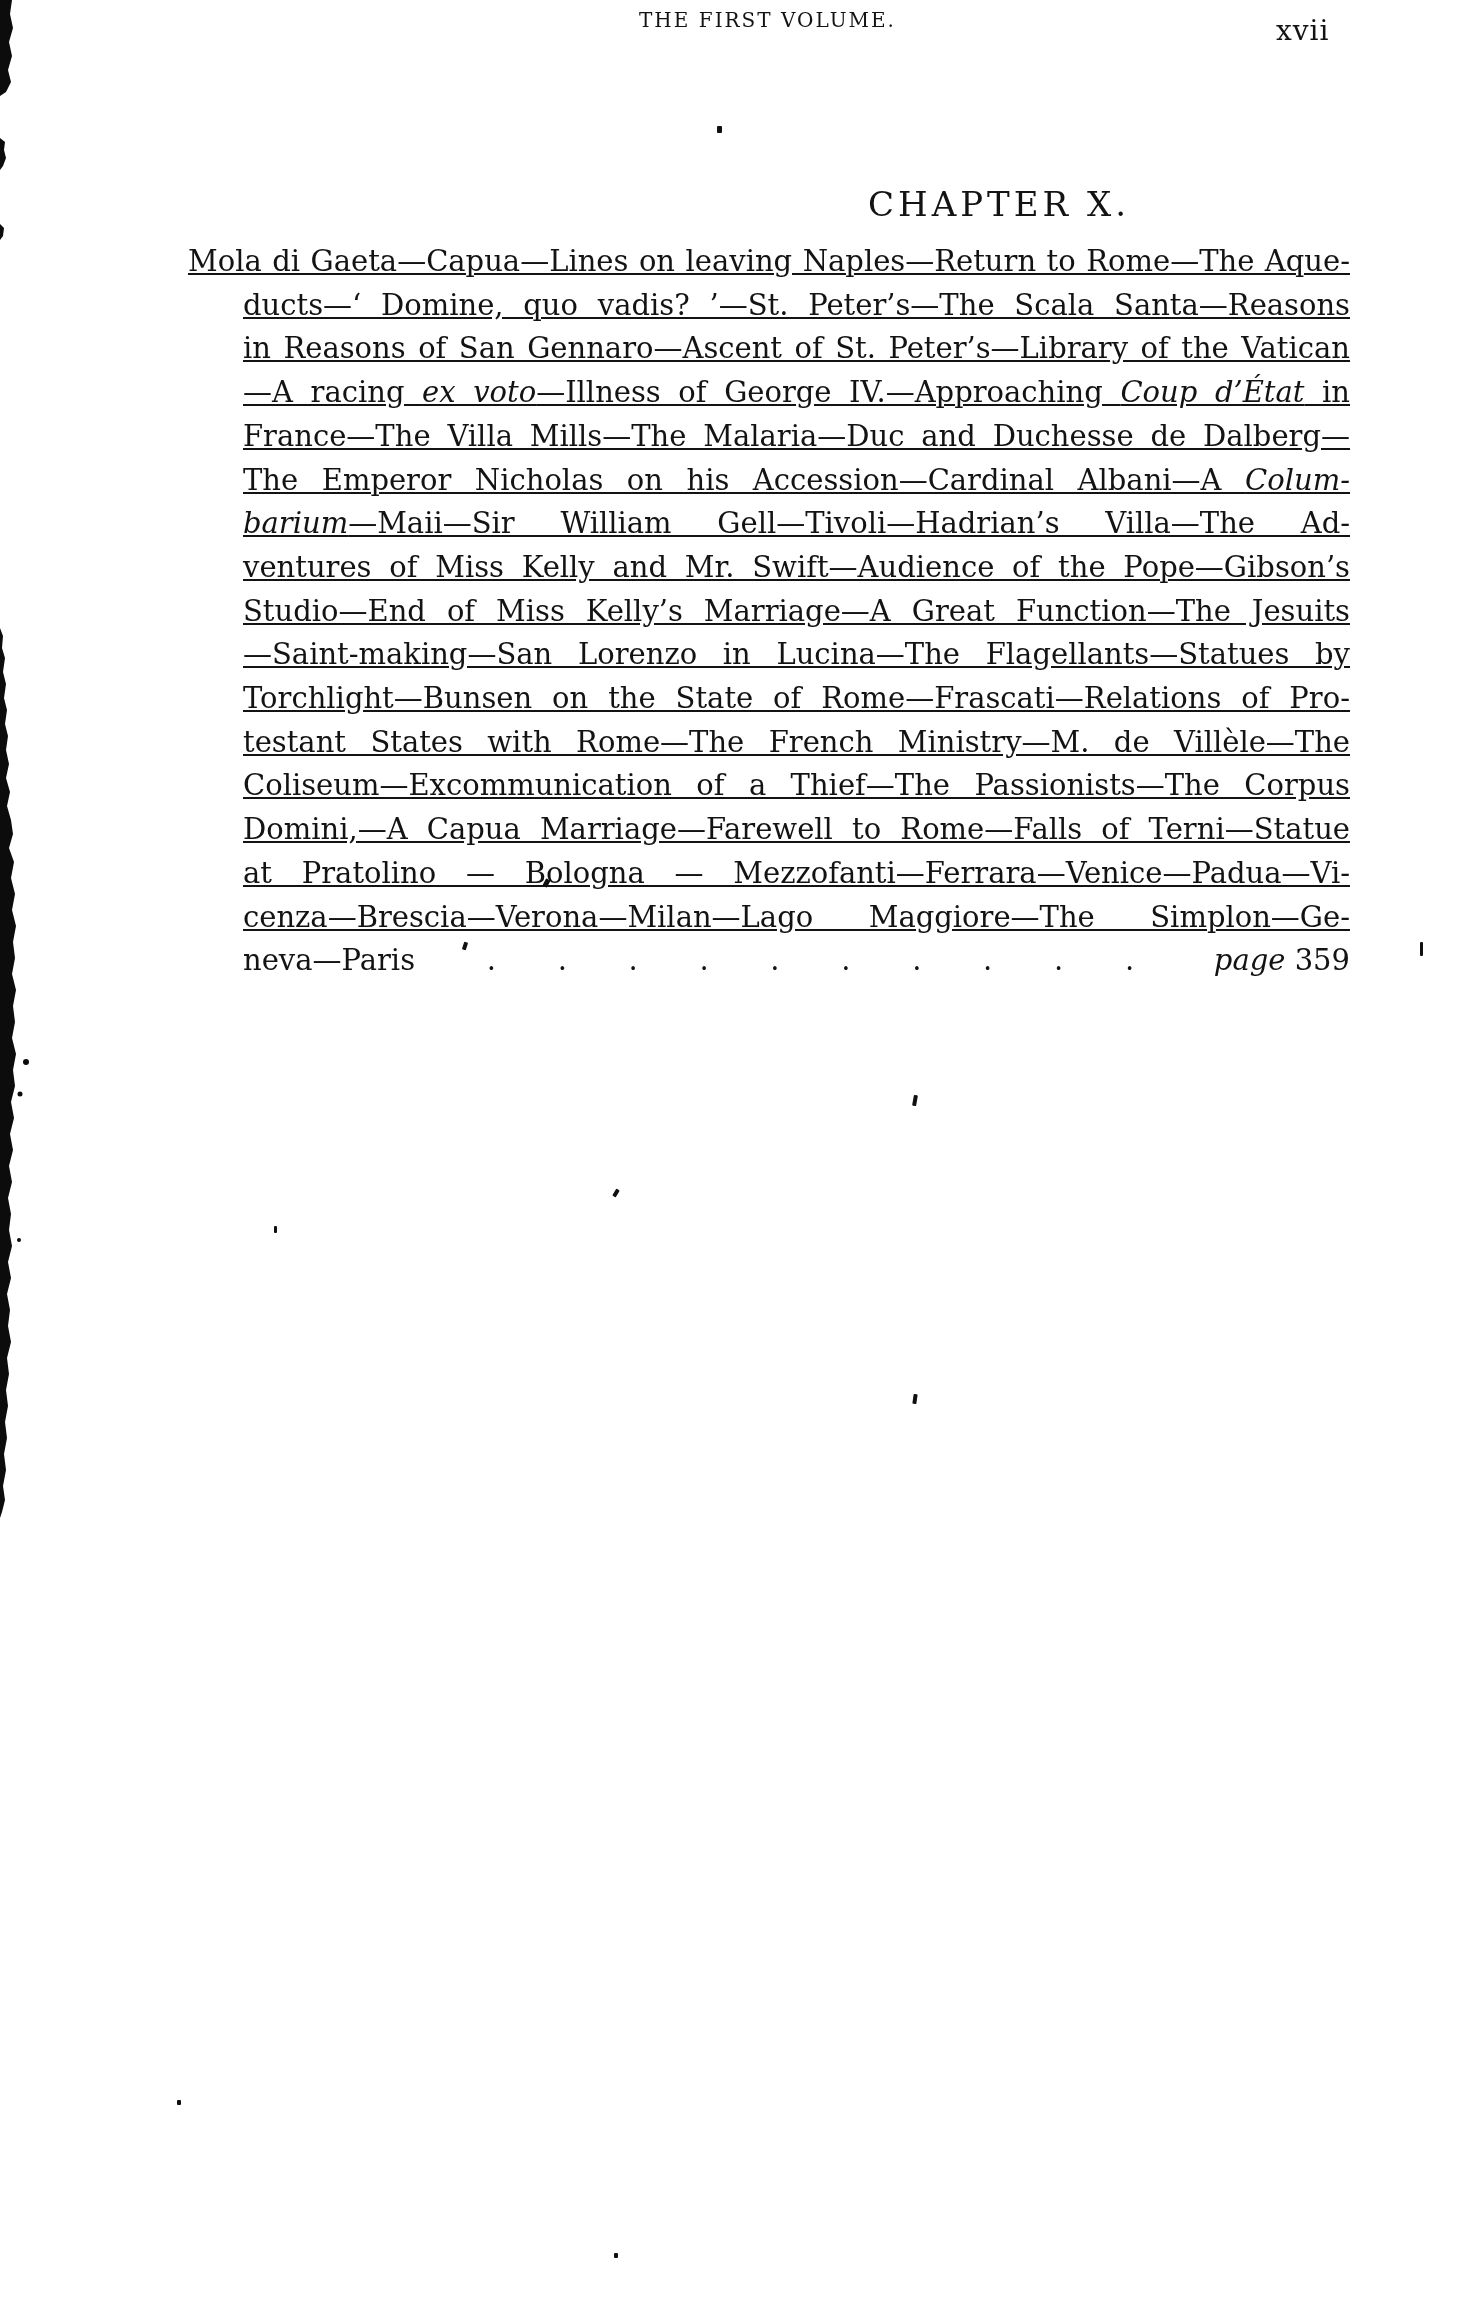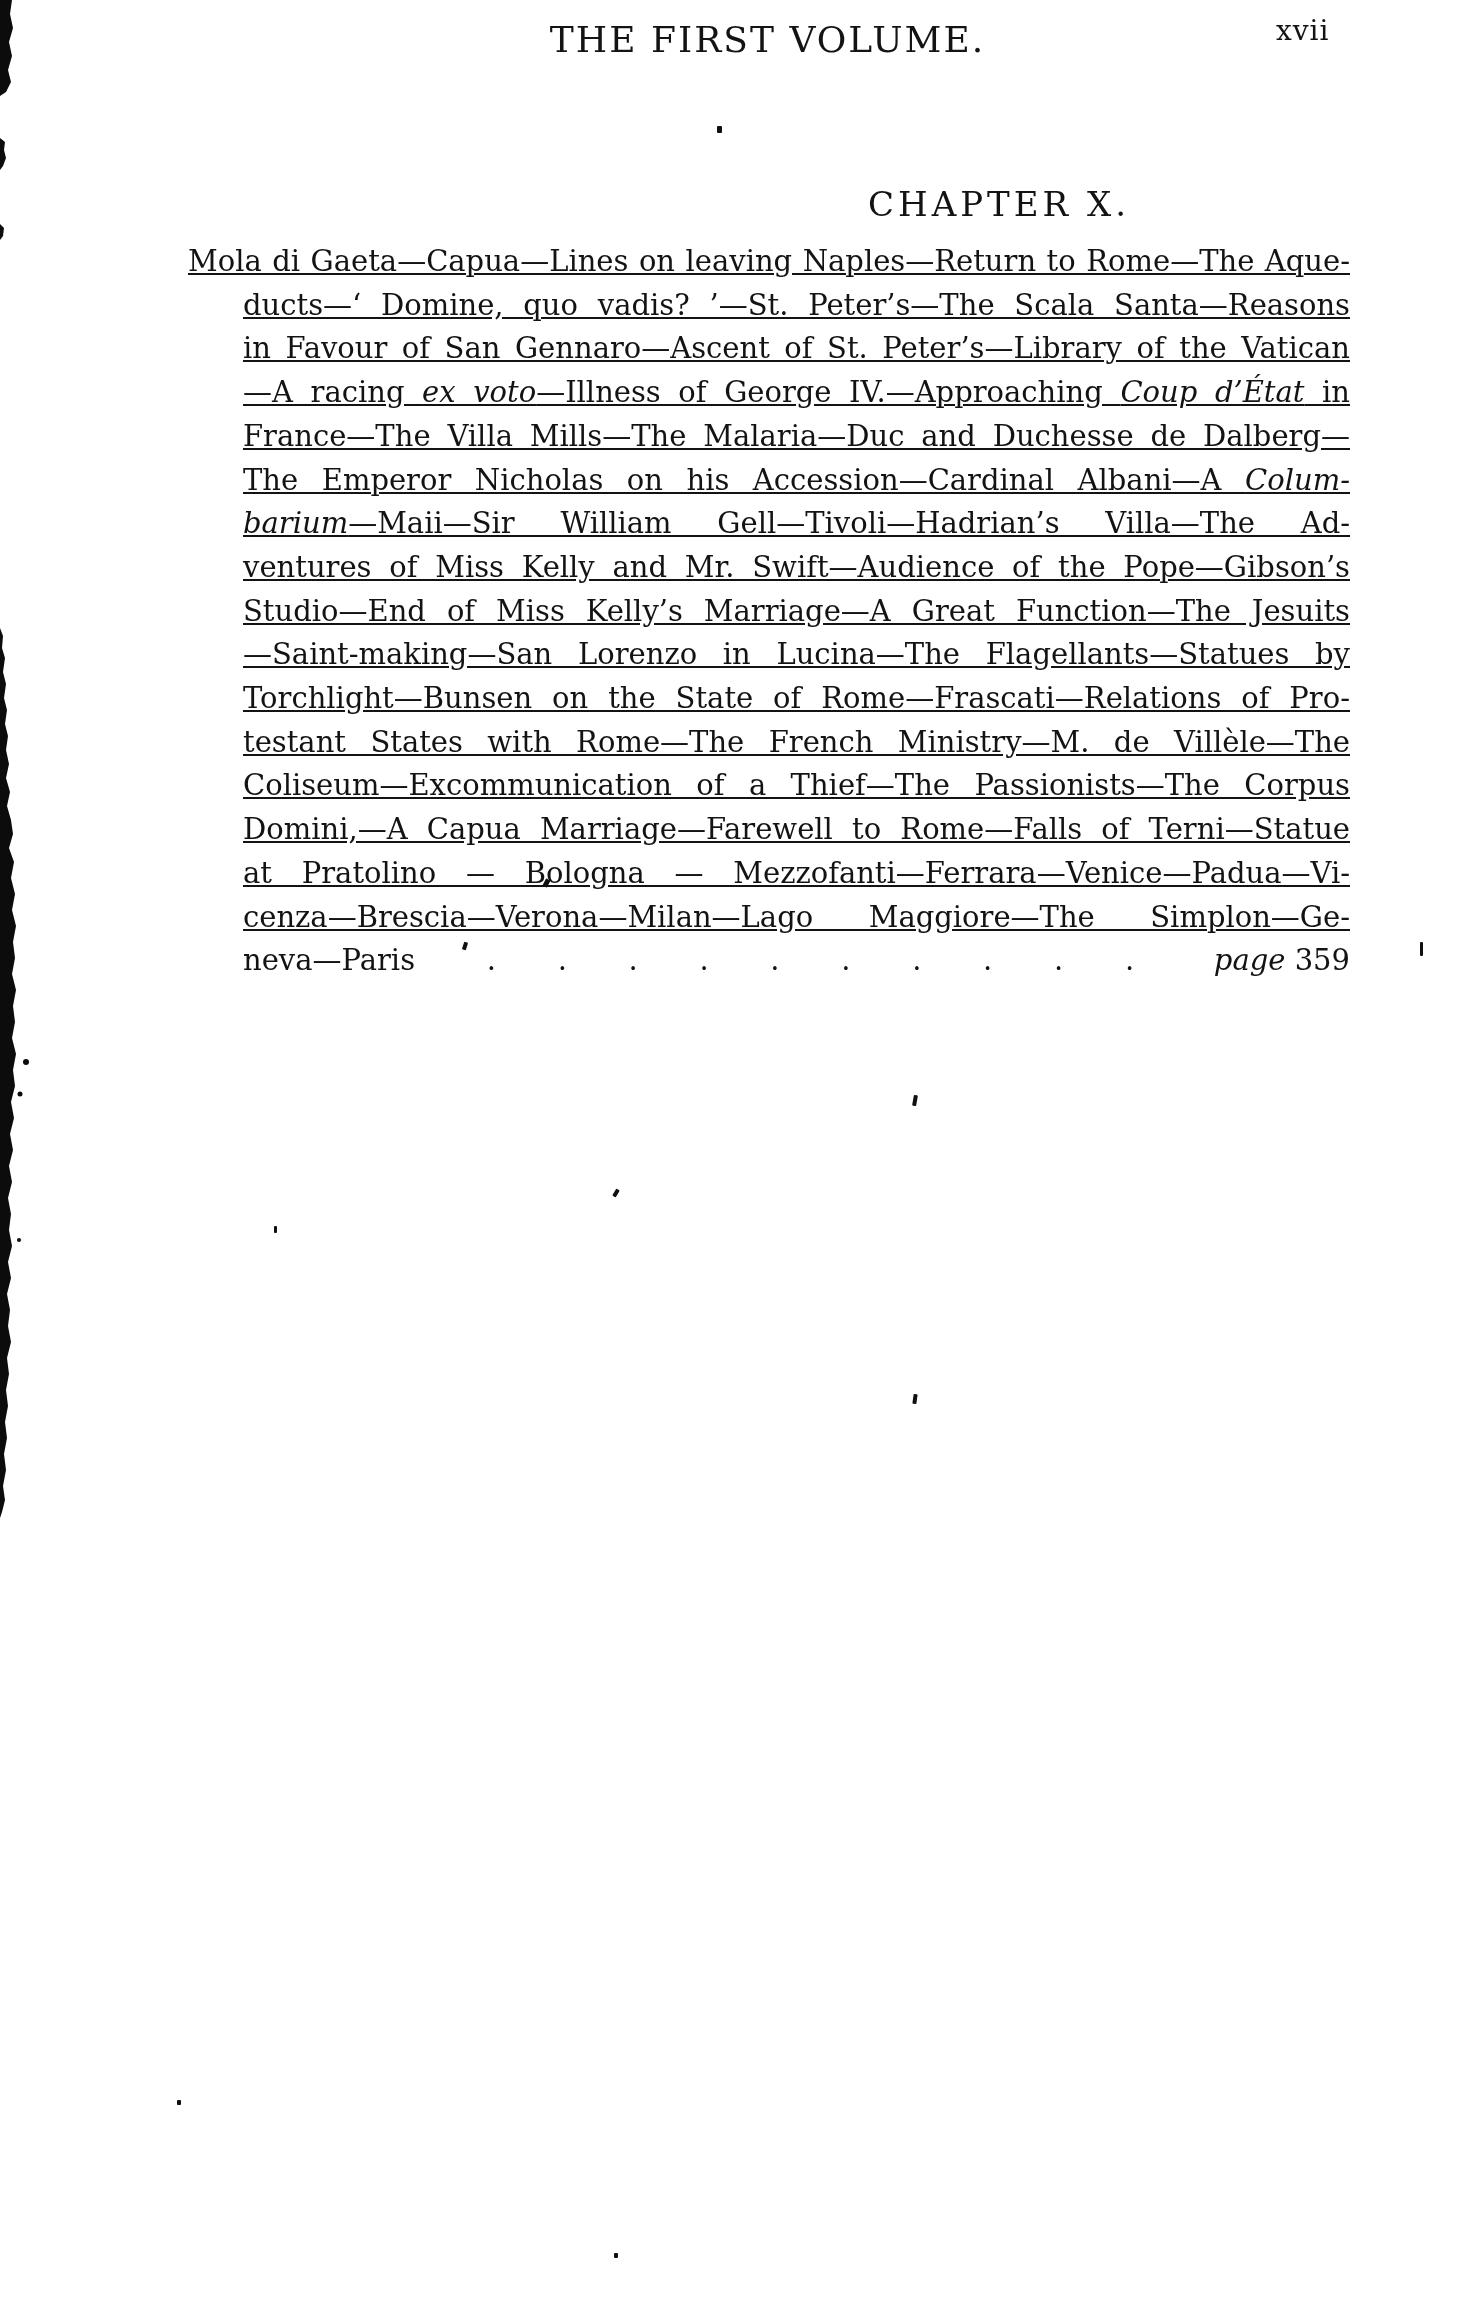--- a/index.html
+++ b/index.html
@@ -11,25 +11,25 @@
     position: relative;
     width: 1459px;
     height: 2304px;
     background: #ffffff;
     color: #131313;
     font-family: "DejaVu Serif", "Liberation Serif", serif;
     overflow: hidden;
   }
   .running-head {
     position: absolute;
-    top: 19px;
+    top: 8px;
     left: 500px;
     width: 535px;
     text-align: center;
-    font-size: 36px;
+    font-size: 20px;
     letter-spacing: 2px;
     white-space: nowrap;
   }
   .folio {
     position: absolute;
     top: 14px;
     left: 1276px;
     font-size: 28px;
     letter-spacing: 1px;
   }
@@ -95,21 +95,21 @@
   <div class="running-head">THE FIRST VOLUME.</div>
 
   <div class="folio">xvii</div>
 
   <div class="chapter-heading">CHAPTER X.</div>
 
   <div class="toc">
     <div>
         <div class="toc-line first-line"><span>Mola di Gaeta—Capua—Lines on leaving Naples—Return to Rome—The Aque-</span></div>
         <div class="toc-line"><span>ducts—‘ Domine, quo vadis? ’—St. Peter’s—The Scala Santa—Reasons</span></div>
-        <div class="toc-line"><span>in Favour of San Gennaro—Ascent of St. Peter’s—Library of the Vatican</span></div>
+        <div class="toc-line"><span>in Reasons of San Gennaro—Ascent of St. Peter’s—Library of the Vatican</span></div>
         <div class="toc-line"><span>—A racing </span><span class="it">ex voto</span><span>—Illness of George IV.—Approaching </span><span class="it">Coup d’État</span><span> in</span></div>
         <div class="toc-line"><span>France—The Villa Mills—The Malaria—Duc and Duchesse de Dalberg—</span></div>
         <div class="toc-line"><span>The Emperor Nicholas on his Accession—Cardinal Albani—A </span><span class="it">Colum-</span></div>
         <div class="toc-line"><span class="it">barium</span><span>—Maii—Sir William Gell—Tivoli—Hadrian’s Villa—The Ad-</span></div>
         <div class="toc-line"><span>ventures of Miss Kelly and Mr. Swift—Audience of the Pope—Gibson’s</span></div>
         <div class="toc-line"><span>Studio—End of Miss Kelly’s Marriage—A Great Function—The Jesuits</span></div>
         <div class="toc-line"><span>—Saint-making—San Lorenzo in Lucina—The Flagellants—Statues by</span></div>
         <div class="toc-line"><span>Torchlight—Bunsen on the State of Rome—Frascati—Relations of Pro-</span></div>
         <div class="toc-line"><span>testant States with Rome—The French Ministry—M. de Villèle—The</span></div>
         <div class="toc-line"><span>Coliseum—Excommunication of a Thief—The Passionists—The Corpus</span></div>

